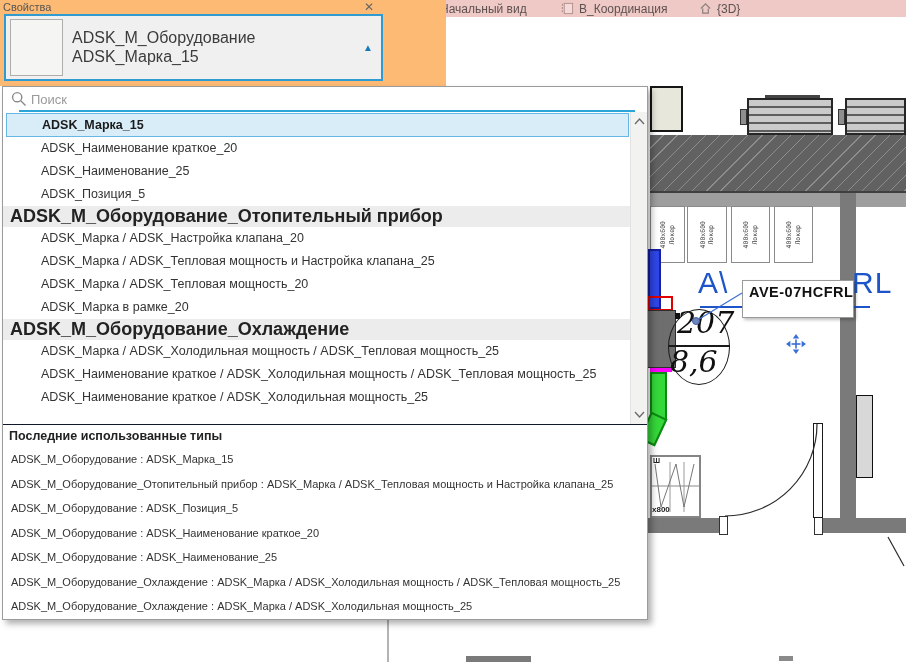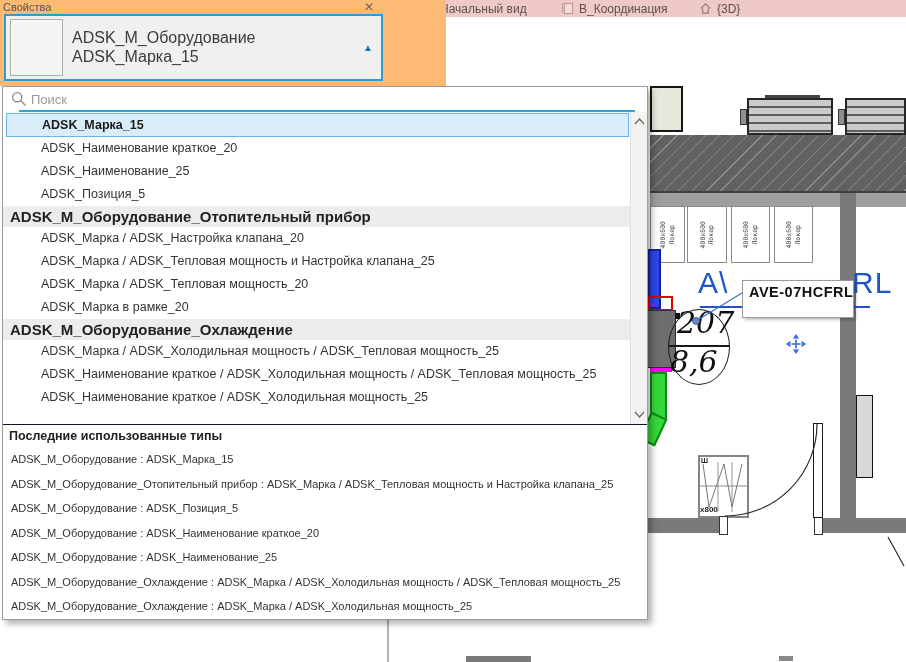--- a/index.html
+++ b/index.html
@@ -33,21 +33,21 @@
 
   
   .dropdown { position:absolute; left:2px; top:86px; width:646px; height:534px; background:#fff; border:1px solid #9b9b9b; box-shadow:4px 4px 6px rgba(0,0,0,.3); }
   .searchrow { position:relative; height:25px; }
   .search-under { position:absolute; left:16px; right:12px; bottom:0; border-bottom:2px solid #2ba4d8; }
   .search-ph { position:absolute; left:28px; top:5px; font-size:13px; color:#9a9a9a; }
   .search-ic { position:absolute; left:8px; top:4px; }
   .listarea { position:relative; height:312px; overflow:hidden; }
   .row { height:23px; line-height:23px; padding-left:38px; margin-right:17px; font-size:12.5px; color:#333; white-space:nowrap; }
   .row.sel { height:24px; line-height:22px; margin:1px 18px 0 3px; background:#d9edf9; border:1px solid #66b7e3; font-weight:bold; color:#1a1a1a; padding-left:35px; }
-  .ghead { height:21px; line-height:21px; padding-left:7px; margin-right:17px; font-size:15px; font-weight:bold; color:#222; background:#ececec; white-space:nowrap; }
+  .ghead { height:21px; line-height:21px; padding-left:7px; margin-right:17px; font-size:18px; font-weight:bold; color:#222; background:#ececec; white-space:nowrap; }
   .sbar { position:absolute; right:0; top:0; width:17px; height:100%; background:#f2f2f1; border-left:1px solid #e2e2e2; }
   .sbar svg { position:absolute; left:3px; }
   .recent { border-top:1px solid #0f172a; }
   .rhead { height:22px; line-height:22px; padding-left:6px; font-size:12.5px; font-weight:bold; color:#222; }
   .rrow { height:24.5px; line-height:24.5px; padding-left:8px; font-size:11px; color:#333; white-space:nowrap; }
 
   .divline { position:absolute; background:#b3b3b3; }
   svg.overlay { position:absolute; left:0; top:0; pointer-events:none; }
 </style>
 </head>
@@ -113,21 +113,21 @@
       <g fill="#3a6fd8" stroke="none">
         <path d="M10 0 L13.2 4.4 H6.8 Z"></path>
           <path d="M10 20 L13.2 15.6 H6.8 Z"></path>
         <path d="M0 10 L4.4 6.8 V13.2 Z"></path>
           <path d="M20 10 L15.6 6.8 V13.2 Z"></path>
         <rect x="9.2" y="5.5" width="1.6" height="9"></rect>
           <rect x="5.5" y="9.2" width="9" height="1.6"></rect>
       </g>
     </svg>
 
-    <div class="abs" style="left:260px;top:438px;width:51px;height:63px;background:#fff;border:2px solid #858585;margin-left:48px;">
+    <div class="abs" style="left:260px;top:438px;width:51px;height:63px;background:#fff;border:2px solid #858585;">
       <svg width="47" height="59" viewBox="0 0 47 59">
         <line x1="0" y1="29" x2="47" y2="29" stroke="#8a8a8a" stroke-width="1"></line>
         <line x1="18" y1="5" x2="18" y2="55" stroke="#999" stroke-width="1"></line>
         <line x1="32" y1="5" x2="32" y2="55" stroke="#999" stroke-width="1"></line>
         <polyline points="3,7 9,50 24,7 32,50 42,7" fill="none" stroke="#777" stroke-width="1"></polyline>
       </svg>
       <span class="abs" style="left:1px;top:0;font-size:7px;font-weight:bold;color:#222;">Ш</span>
       <span class="abs" style="left:0;top:48px;font-size:8px;font-weight:bold;color:#222;">x800</span>
     </div>
 

